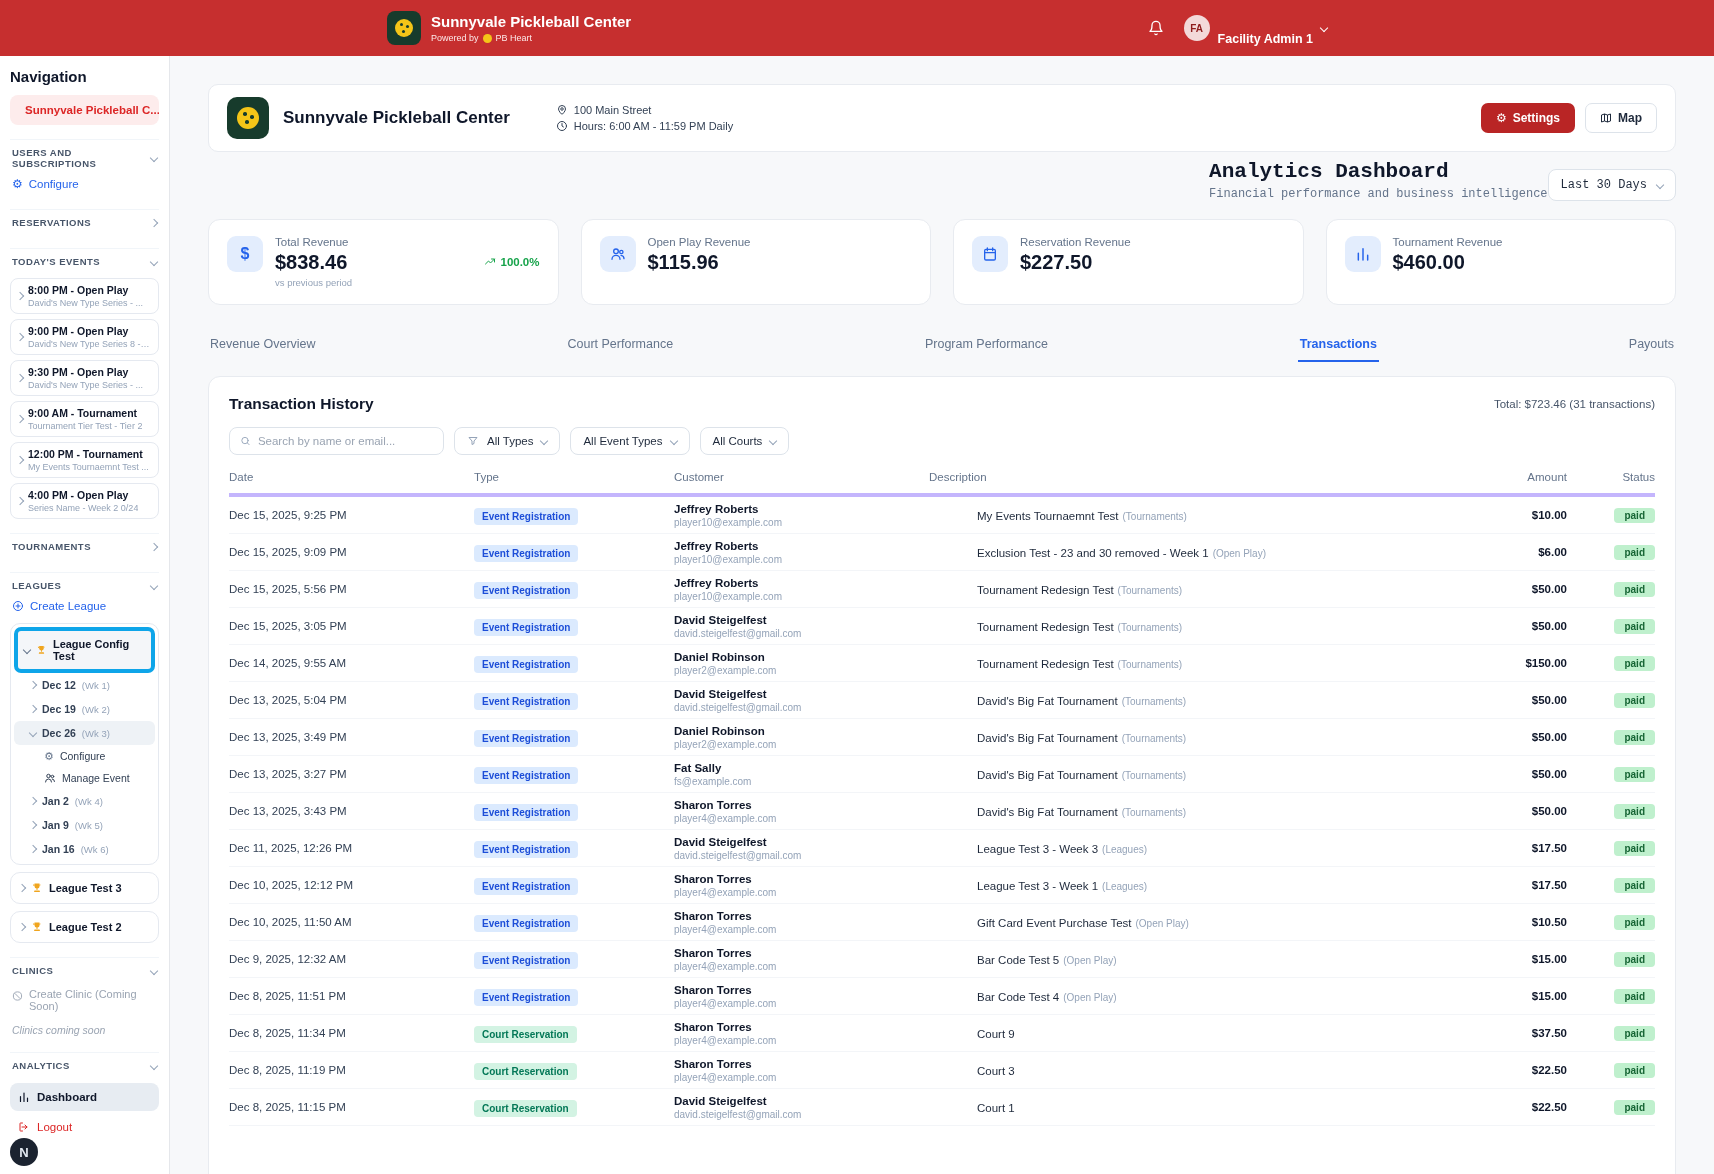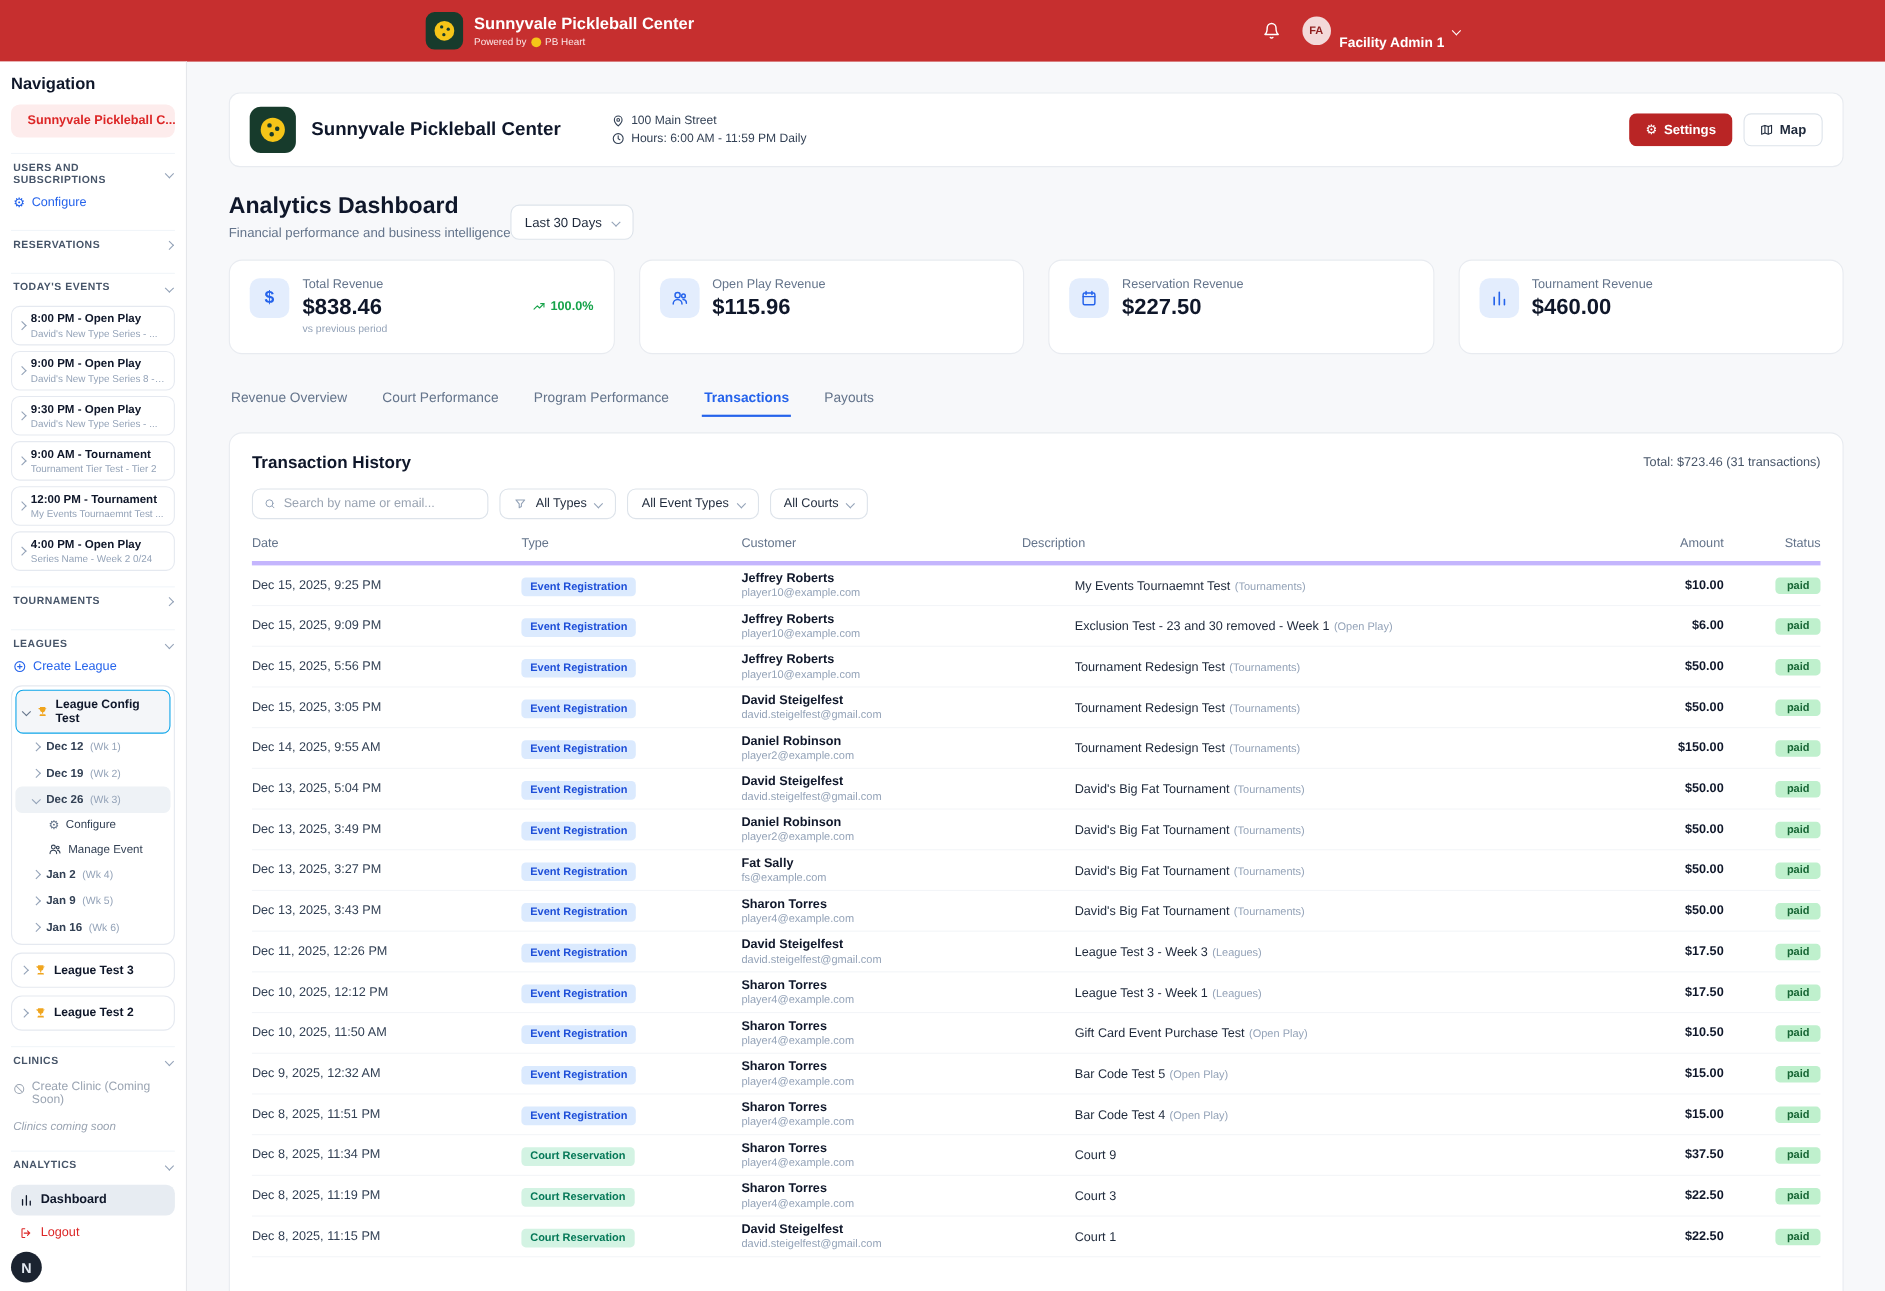--- a/index.html
+++ b/index.html
@@ -35,21 +35,21 @@
   .nav-title { font-size:15px; font-weight:700; margin-bottom:10px; }
   .fac-item { display:flex; align-items:center; gap:7px; background:#fdecec; color:#dc2626; border-radius:8px; padding:9px 8px; font-size:11.5px; font-weight:600; cursor:pointer; white-space:nowrap; overflow:hidden; }
   .sec { display:flex; align-items:center; justify-content:space-between; font-size:9.5px; font-weight:700; letter-spacing:.05em; color:#475569; margin-top:14px; padding:7px 2px 6px; border-top:1px solid #f1f5f9; cursor:pointer; }
   .sec .chev { color:#94a3b8; }
   .blue-link { display:flex; align-items:center; gap:6px; color:#2563eb; font-size:11.5px; font-weight:500; padding:3px 2px 5px; cursor:pointer; }
   .ev { display:flex; align-items:center; gap:5px; border:1px solid #e5e9f0; border-radius:8px; padding:5px 6px; margin:5px 0; cursor:pointer; }
   .ev .chev { color:#94a3b8; }
   .ev-t { font-size:10.5px; font-weight:700; color:#0f172a; white-space:nowrap; overflow:hidden; text-overflow:ellipsis; max-width:122px; }
   .ev-s { font-size:9px; color:#94a3b8; white-space:nowrap; overflow:hidden; text-overflow:ellipsis; max-width:122px; margin-top:2px; }
   .league-card { border:1px solid #e5e9f0; border-radius:10px; padding:3px; margin:6px 0; }
-  .league-root { display:flex; align-items:center; gap:6px; background:#f4f6f9; border:1px solid #0ea5e9; border-radius:7px; padding:7px 6px; font-size:11px; font-weight:700; cursor:pointer; }
+  .league-root { display:flex; align-items:center; gap:6px; background:#f4f6f9; border:4px solid #0ea5e9; border-radius:7px; padding:7px 6px; font-size:11px; font-weight:700; cursor:pointer; }
   .league-root .chev { color:#64748b; }
   .wk { display:flex; align-items:center; gap:6px; padding:6px 6px 6px 16px; font-size:10.5px; color:#334155; font-weight:600; border-radius:6px; cursor:pointer; }
   .wk .chev { color:#94a3b8; }
   .wk .wk-n { color:#94a3b8; font-weight:400; font-size:9.5px; }
   .wk[data-expanded="true"] { background:#eef2f6; }
   .wk[data-expanded="true"] .chev { transform:rotate(45deg); }
   .wk-action { display:flex; align-items:center; gap:6px; padding:5px 6px 5px 30px; font-size:10.5px; color:#334155; cursor:pointer; }
   .wk-action .gly { color:#64748b; font-size:11px; }
   .league-row { display:flex; align-items:center; gap:6px; border:1px solid #e5e9f0; border-radius:10px; padding:9px 8px; margin:7px 0; font-size:11px; font-weight:700; cursor:pointer; }
   .league-row .chev { color:#94a3b8; }
@@ -66,36 +66,36 @@
   .fac-ball { width:22px; height:22px; border-radius:50%; background:#f5c518; position:relative; }
   .fac-ball::before { content:""; position:absolute; left:6px; top:5px; width:3.5px; height:3.5px; border-radius:50%; background:#173b2c; box-shadow:7px 3px 0 #173b2c, 2px 8px 0 #173b2c; }
   .fac-name { font-size:17px; font-weight:700; margin-left:14px; }
   .fac-meta { margin-left:46px; display:flex; flex-direction:column; gap:4px; }
   .fac-meta-row { display:flex; align-items:center; gap:6px; font-size:11px; color:#334155; }
   .fac-actions { margin-left:auto; display:flex; gap:10px; }
   .btn { display:flex; align-items:center; gap:6px; font-size:12px; font-weight:600; border-radius:7px; padding:7px 14px; cursor:pointer; border:1px solid transparent; }
   .btn-red { background:#b92525; color:#fff; }
   .btn-white { background:#fff; color:#1e293b; border-color:#dde3ea; }
 
-  .dash-head { display:flex; align-items:flex-end; justify-content:flex-start; margin-top:24px; }
+  .dash-head { display:flex; align-items:flex-end; justify-content:flex-end; margin-top:8px;font-family:Liberation Mono, monospace; }
   .dash-title { font-size:21px; font-weight:800; }
   .dash-sub { font-size:12px; color:#64748b; margin-top:4px; }
   .range-select { display:flex; align-items:center; gap:10px; background:#fff; border:1px solid #dde3ea; border-radius:8px; padding:8px 12px; font-size:12px; color:#1e293b; cursor:pointer; }
   .range-select .chev { color:#94a3b8; }
 
   .stats { display:grid; grid-template-columns:repeat(4,1fr); gap:22px; margin-top:18px; }
   .stat { background:#fff; border:1px solid #e8ebf0; border-radius:12px; padding:16px 18px; display:flex; gap:12px; }
   .stat-ic { width:36px; height:36px; border-radius:9px; background:#e3edfd; color:#2563eb; display:flex; align-items:center; justify-content:center; flex:none; }
   .stat-ic .dollar { font-size:16px; font-weight:700; }
   .stat-label { font-size:11.5px; color:#64748b; }
   .stat-value { font-size:20px; font-weight:800; margin-top:3px; }
   .stat-note { font-size:9.5px; color:#94a3b8; margin-top:3px; }
   .stat-delta { margin-left:auto; align-self:center; display:flex; align-items:center; gap:4px; color:#16a34a; font-size:11.5px; font-weight:600; }
 
-  .tabs { display:flex; gap:28px; margin-top:26px; }
+  .tabs { display:flex; gap:28px; margin-top:26px;justify-content:space-between; }
   .tab { background:none; border:none; font-family:inherit; font-size:12.5px; color:#64748b; padding:6px 2px 9px; cursor:pointer; border-bottom:2px solid transparent; }
   .tab[data-active="true"] { color:#2563eb; font-weight:600; border-bottom-color:#2563eb; }
 
   .tx-card { background:#fff; border:1px solid #e8ebf0; border-radius:12px; margin-top:14px; padding:18px 20px 6px; height:920px; overflow:hidden; }
   .tx-head { display:flex; align-items:center; justify-content:space-between; }
   .tx-title { font-size:15.5px; font-weight:700; }
   .tx-total { font-size:11.5px; color:#475569; }
   .tx-filters { display:flex; gap:10px; margin-top:14px; }
   .search-box { display:flex; align-items:center; gap:7px; border:1px solid #dde3ea; border-radius:8px; padding:7px 10px; width:215px; color:#94a3b8; background:#fff; }
   .search-box input { border:none; outline:none; font-family:inherit; font-size:11.5px; width:100%; color:#334155; }

